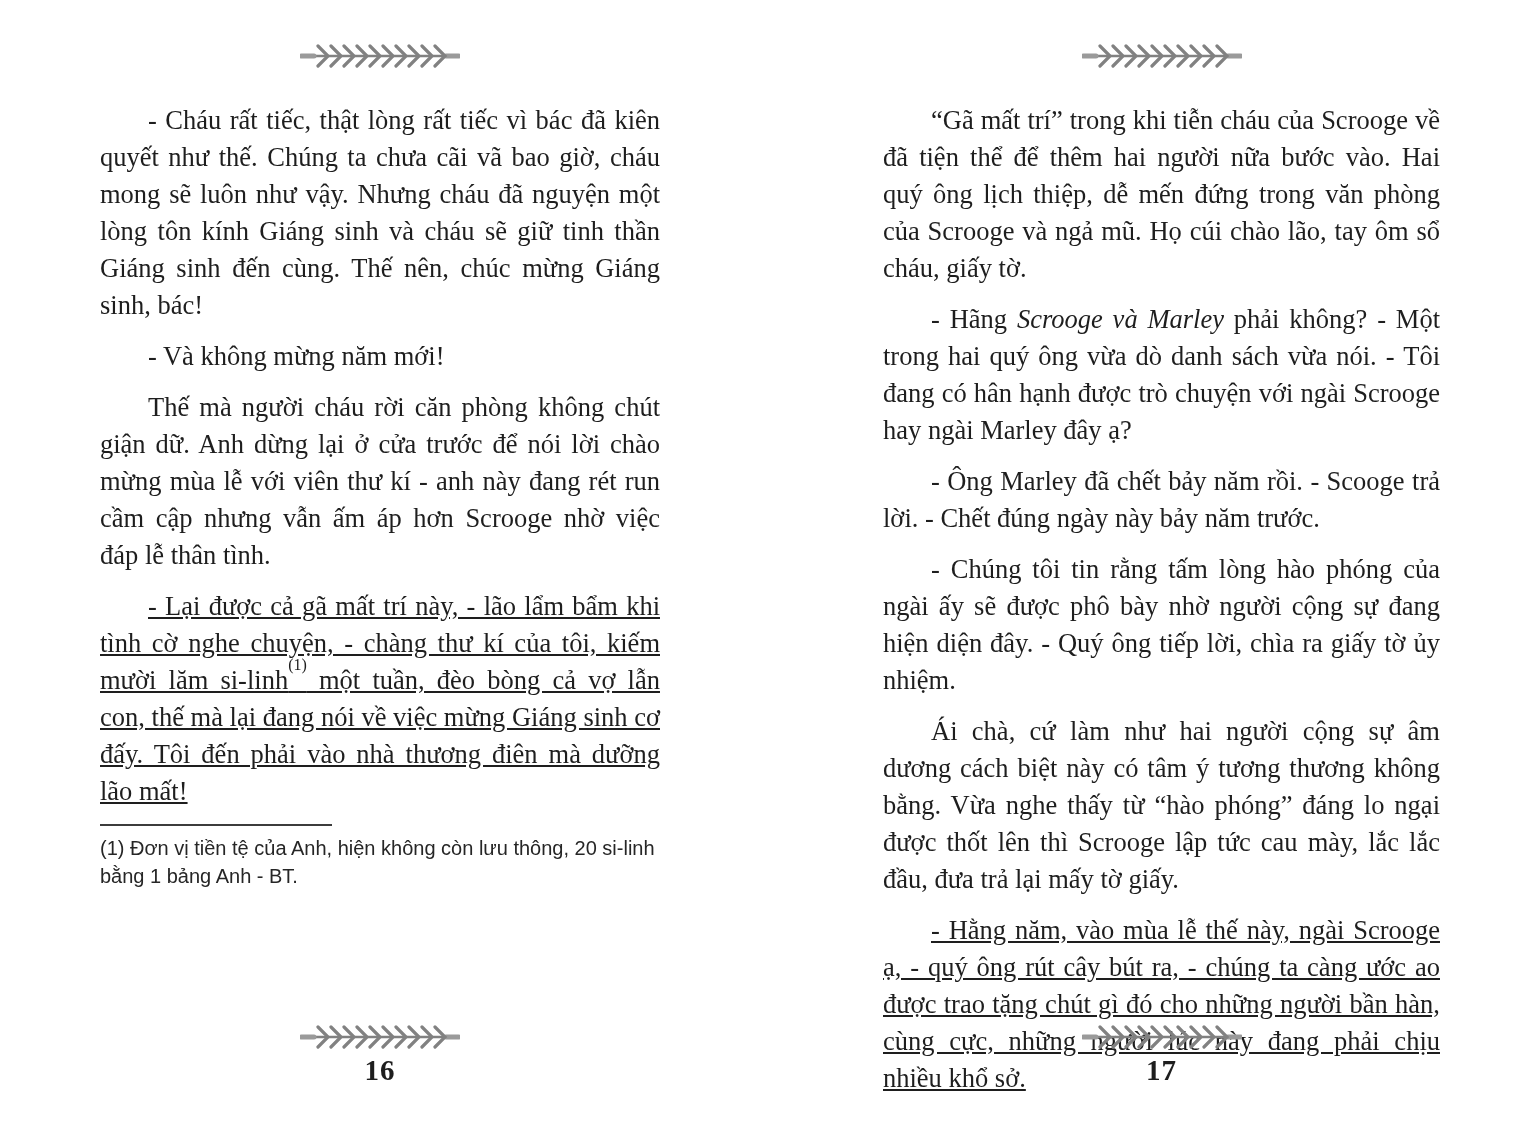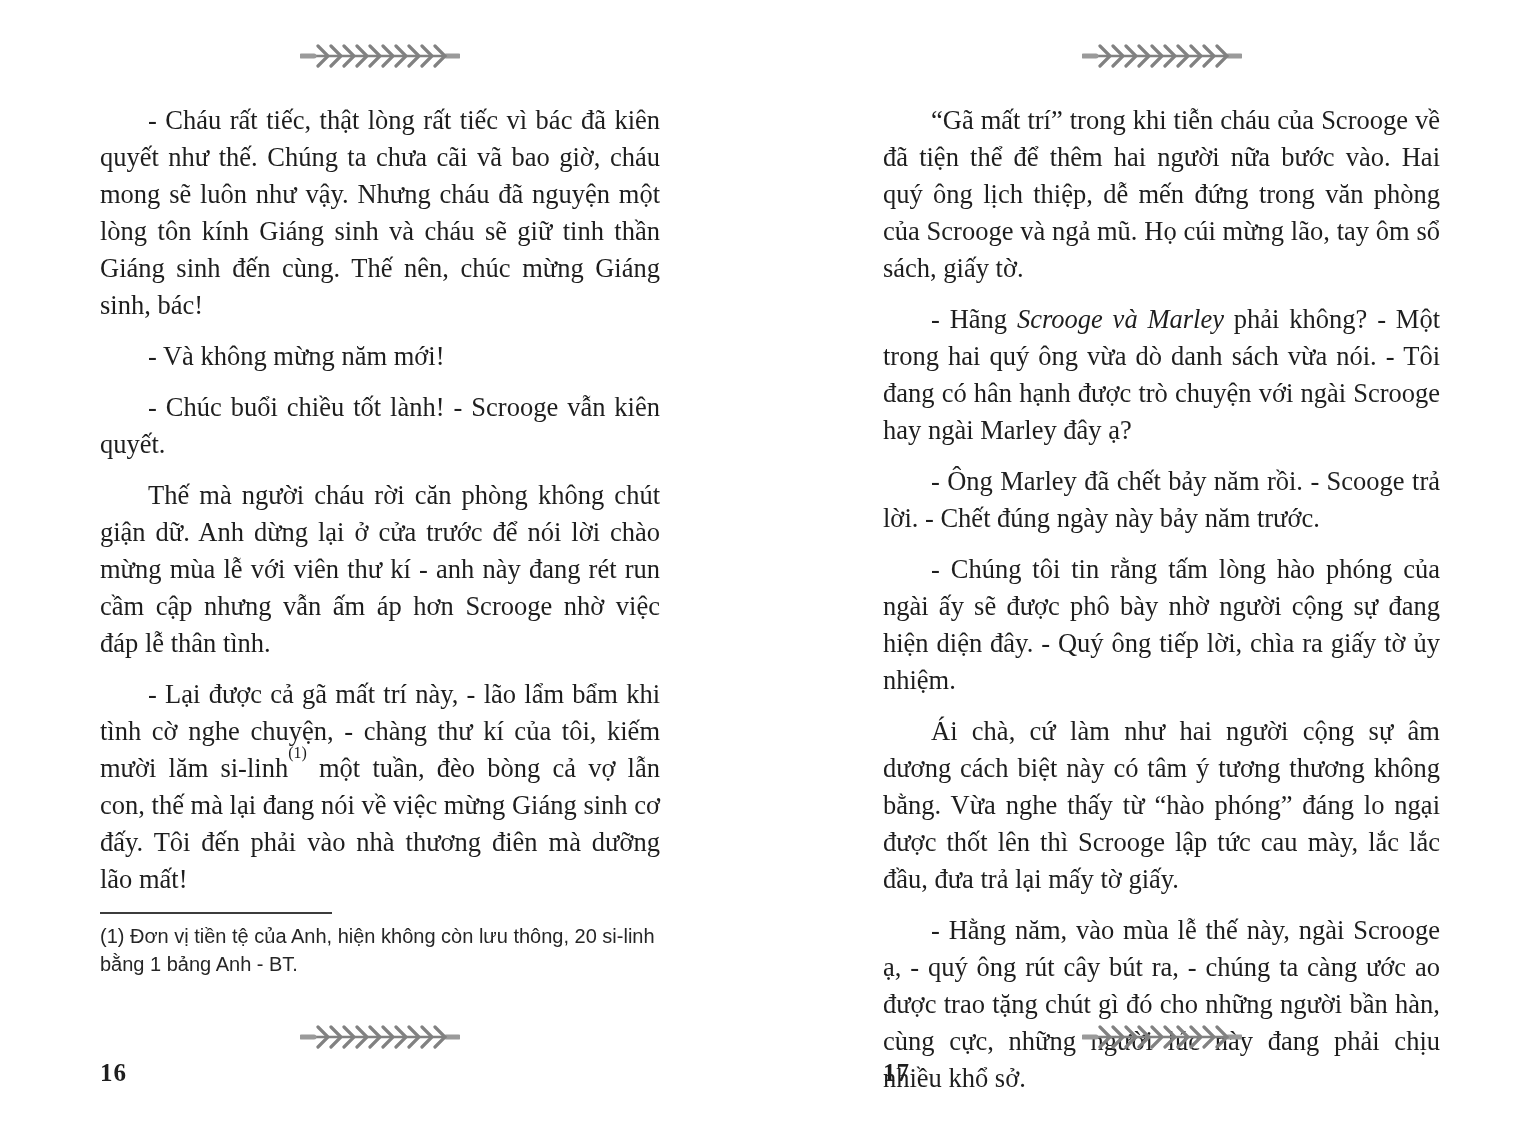--- a/index.html
+++ b/index.html
@@ -32,21 +32,21 @@
   .content {
     margin-top: 34px;
     font-size: 26.5px;
     line-height: 37px;
     text-align: justify;
   }
   .para {
     margin: 0 0 14px 0;
     text-indent: 48px;
   }
-  .para:last-child { margin-bottom: 0; }
+  .para:last-child { margin-bottom: 0; text-decoration: underline; }
   .para em { }
   .para sup {
     font-size: 16px;
     line-height: 0;
     position: relative;
     top: -9px;
   }
 
   .footnote-block { margin-top: 14px; }
   .footnote-rule {
@@ -71,21 +71,22 @@
     right: 0;
     display: flex;
     justify-content: center;
     height: 24px;
   }
   .page-number {
     position: absolute;
     bottom: 36px;
     left: 0;
     right: 0;
-    font-size: 25px;
+    text-align: center;
+    font-size: 29px;
     font-weight: bold;
     letter-spacing: 1px;
   }
   .svg-defs { position: absolute; width: 0; height: 0; }
 </style>
 </head>
 <body>
 
 <svg class="svg-defs" aria-hidden="true">
   <defs>
@@ -111,21 +112,20 @@
 
   <section class="page" id="page-left">
     <div class="ornament-top">
       <svg width="160" height="24" viewBox="0 0 160 24">
           <use href="#arrow-vine"></use>
         </svg>
     </div>
     <div class="content">
         <p class="para"><span>- Cháu rất tiếc, thật lòng rất tiếc vì bác đã kiên quyết như thế. Chúng ta chưa cãi vã bao giờ, cháu mong sẽ luôn như vậy. Nhưng cháu đã nguyện một lòng tôn kính Giáng sinh và cháu sẽ giữ tinh thần Giáng sinh đến cùng. Thế nên, chúc mừng Giáng sinh, bác!</span></p>
         <p class="para"><span>- Và không mừng năm mới!</span></p>
-        <p class="para"><span>- Chúc buổi chiều tốt lành! - Scrooge vẫn kiên quyết.</span></p>
         <p class="para"><span>Thế mà người cháu rời căn phòng không chút giận dữ. Anh dừng lại ở cửa trước để nói lời chào mừng mùa lễ với viên thư kí - anh này đang rét run cầm cập nhưng vẫn ấm áp hơn Scrooge nhờ việc đáp lễ thân tình.</span></p>
         <p class="para"><span>- Lại được cả gã mất trí này, - lão lẩm bẩm khi tình cờ nghe chuyện, - chàng thư kí của tôi, kiếm mười lăm si-linh</span><sup>(1)</sup><span> một tuần, đèo bòng cả vợ lẫn con, thế mà lại đang nói về việc mừng Giáng sinh cơ đấy. Tôi đến phải vào nhà thương điên mà dưỡng lão mất!</span></p>
       </div>
     <div class="footnote-block">
       <div class="footnote-rule"></div>
       <p class="footnote">(1) Đơn vị tiền tệ của Anh, hiện không còn lưu thông, 20 si-linh bằng 1 bảng Anh - BT.</p>
     </div>
     <div class="ornament-bottom">
       <svg width="160" height="24" viewBox="0 0 160 24">
           <use href="#arrow-vine"></use>
@@ -134,21 +134,21 @@
     <div class="page-number">16</div>
   </section>
 
   <section class="page" id="page-right">
     <div class="ornament-top">
       <svg width="160" height="24" viewBox="0 0 160 24">
           <use href="#arrow-vine"></use>
         </svg>
     </div>
     <div class="content">
-        <p class="para"><span>“Gã mất trí” trong khi tiễn cháu của Scrooge về đã tiện thể để thêm hai người nữa bước vào. Hai quý ông lịch thiệp, dễ mến đứng trong văn phòng của Scrooge và ngả mũ. Họ cúi mừng lão, tay ôm sổ sách, giấy tờ.</span></p>
+        <p class="para"><span>“Gã mất trí” trong khi tiễn cháu của Scrooge về đã tiện thể để thêm hai người nữa bước vào. Hai quý ông lịch thiệp, dễ mến đứng trong văn phòng của Scrooge và ngả mũ. Họ cúi chào lão, tay ôm sổ cháu, giấy tờ.</span></p>
         <p class="para"><span>- Hãng </span><em>Scrooge và Marley</em><span> phải không? - Một trong hai quý ông vừa dò danh sách vừa nói. - Tôi đang có hân hạnh được trò chuyện với ngài Scrooge hay ngài Marley đây ạ?</span></p>
         <p class="para"><span>- Ông Marley đã chết bảy năm rồi. - Scooge trả lời. - Chết đúng ngày này bảy năm trước.</span></p>
         <p class="para"><span>- Chúng tôi tin rằng tấm lòng hào phóng của ngài ấy sẽ được phô bày nhờ người cộng sự đang hiện diện đây. - Quý ông tiếp lời, chìa ra giấy tờ ủy nhiệm.</span></p>
         <p class="para"><span>Ái chà, cứ làm như hai người cộng sự âm dương cách biệt này có tâm ý tương thương không bằng. Vừa nghe thấy từ “hào phóng” đáng lo ngại được thốt lên thì Scrooge lập tức cau mày, lắc lắc đầu, đưa trả lại mấy tờ giấy.</span></p>
         <p class="para"><span>- Hằng năm, vào mùa lễ thế này, ngài Scrooge ạ, - quý ông rút cây bút ra, - chúng ta càng ước ao được trao tặng chút gì đó cho những người bần hàn, cùng cực, những người lúc này đang phải chịu nhiều khổ sở.</span></p>
       </div>
     <div class="ornament-bottom">
       <svg width="160" height="24" viewBox="0 0 160 24">
           <use href="#arrow-vine"></use>
         </svg>

